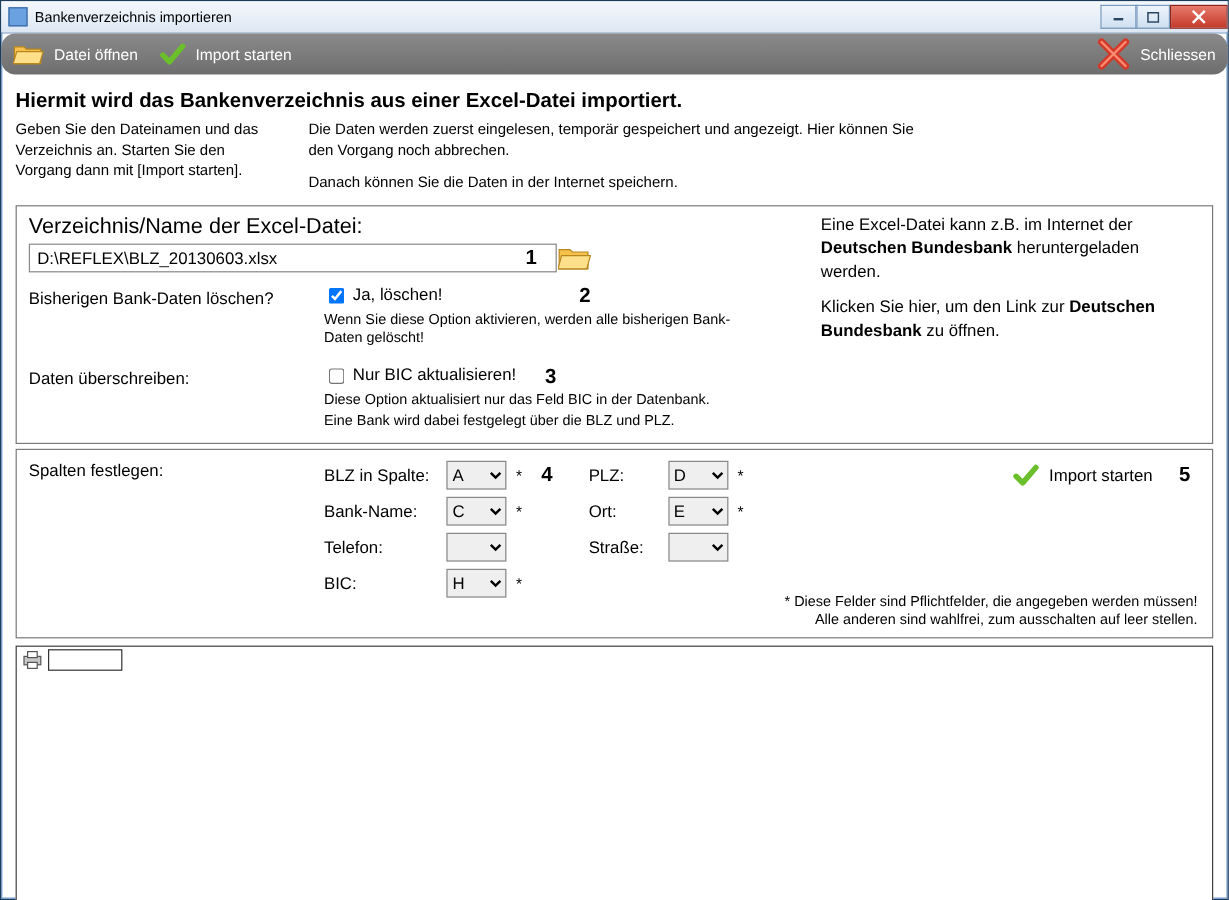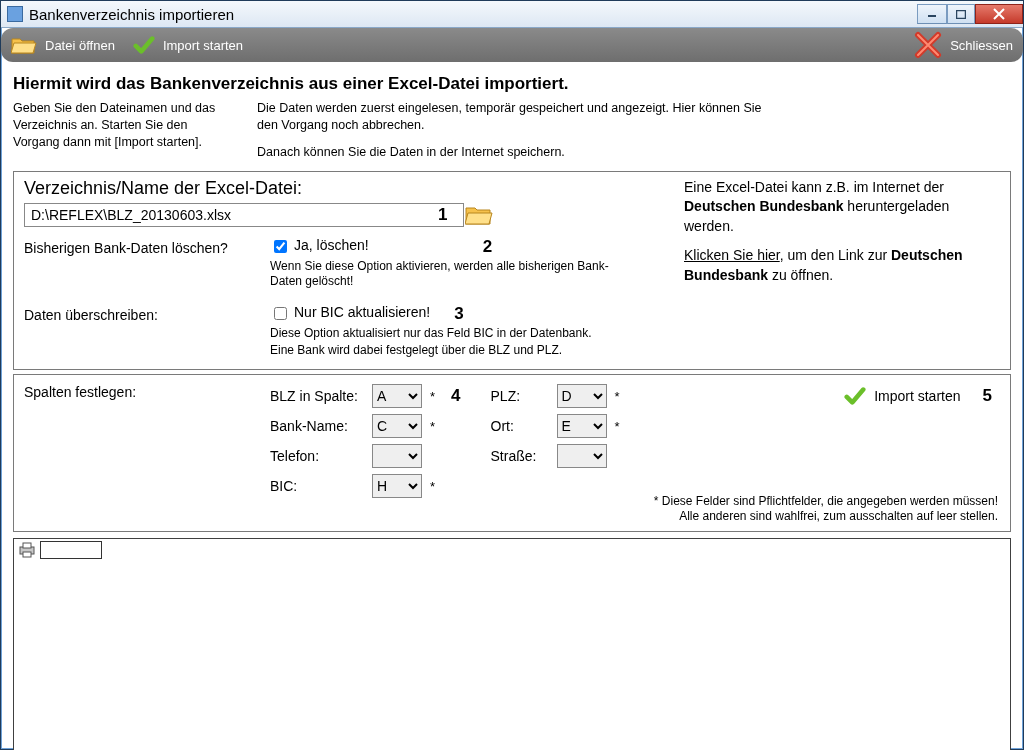--- a/index.html
+++ b/index.html
@@ -1,21 +1,21 @@
 <!DOCTYPE html>
 <html><head>
 <meta charset="utf-8">
 <style>
   * { box-sizing: border-box; }
   html, body { margin:0; padding:0; font-family: "Segoe UI", Tahoma, sans-serif; font-size:13px; color:#000; }
   body { background:#5a82b4; width:1024px; height:750px; overflow:hidden; }
   .window { position:absolute; left:0; top:0; width:1024px; height:750px; background:#fff; border:1px solid #1f3b5a; box-shadow: inset 0 0 0 1px #6fa2d8; }
   .titlebar { height:27px; background:linear-gradient(#f4f8fc,#dde7f3); display:flex; align-items:center; padding:0 0 0 6px; border-bottom:1px solid #8aa8c8; }
   .titlebar .app-icon { width:16px; height:16px; background:#6aa1e0; border:1px solid #3a6aa0; margin-right:6px; }
-  .titlebar .title { flex:0 0 auto; font-size:15px; }
+  .titlebar .title { flex:0 0 auto; font-size:12px; }
   .winbtns { margin-left:auto; display:flex; }
   .winbtn { width:30px; height:20px; margin-left:0; background:linear-gradient(#eef4fb,#cfe0f2); border:1px solid #7a9bc0; border-bottom-color:#6d8fb5; display:flex; align-items:center; justify-content:center; font-size:11px; color:#2a4560; }
   .winbtn.max { width:28px; }
   .winbtn.close { width:48px; background:linear-gradient(#e67a6c,#c53a2b); border:1px solid #8e231a; color:#fff; font-weight:bold; font-size:13px; }
   .toolbar { height:34px; background:linear-gradient(#8a8a8a,#6e6e6e); display:flex; align-items:center; color:#fff; padding:0 10px; gap:18px;border-radius:12px; }
   .tool-btn { display:flex; align-items:center; gap:8px; cursor:pointer; }
   .folder-icon { width:26px; height:20px; }
   .check-icon { width:22px; height:22px; }
   .close-x { width:28px; height:28px; }
   .spacer { flex:1; }
@@ -29,21 +29,21 @@
   .row { display:flex; align-items:flex-start; }
   .label-col { width:246px; font-size:14px; padding-top:3px; }
   .field-row { display:flex; align-items:center; gap:8px; }
   input.text { height:24px; border:1px solid #888; padding:0 6px; font-size:14px; }
   input.path { width:440px; }
   .mini-folder { width:28px; height:22px; }
   .num-badge { font-size:17px; font-weight:700; margin-left:4px; }
   .cb-row { display:flex; align-items:flex-start; gap:4px; font-size:14px; }
   .hint { font-size:12px; margin-top:2px; line-height:1.3; max-width:340px; }
   .side-info { position:absolute; right:26px; top:6px; width:300px; font-size:14px; line-height:1.4; }
-  .side-info .link { text-decoration:underline; cursor:pointer; }
+  .side-info .link { cursor:pointer; }
   .cols-panel .grid { display:flex; gap:0px; }
   .colpair { display:flex; align-items:center; gap:6px; height:30px; }
   .colpair label { width:96px; text-align:left; font-size:14px; }
   select.col { width:50px; height:24px; border:1px solid #888; font-size:14px; }
   .star { font-size:13px; margin-left:2px; }
   .import-side { position:absolute; right:18px; top:10px; display:flex; align-items:center; gap:8px; font-size:14px; cursor:pointer; }
   .req-note { position:absolute; right:12px; bottom:6px; font-size:12px; text-align:right; line-height:1.3; }
   .bottom-area { border:1px solid #404040; margin:6px 12px 12px 12px; height:244px; background:#fff; position:relative; }
   .print-row { display:flex; align-items:center; padding:2px 4px; gap:4px; }
   .print-icon { width:18px; height:16px; }

